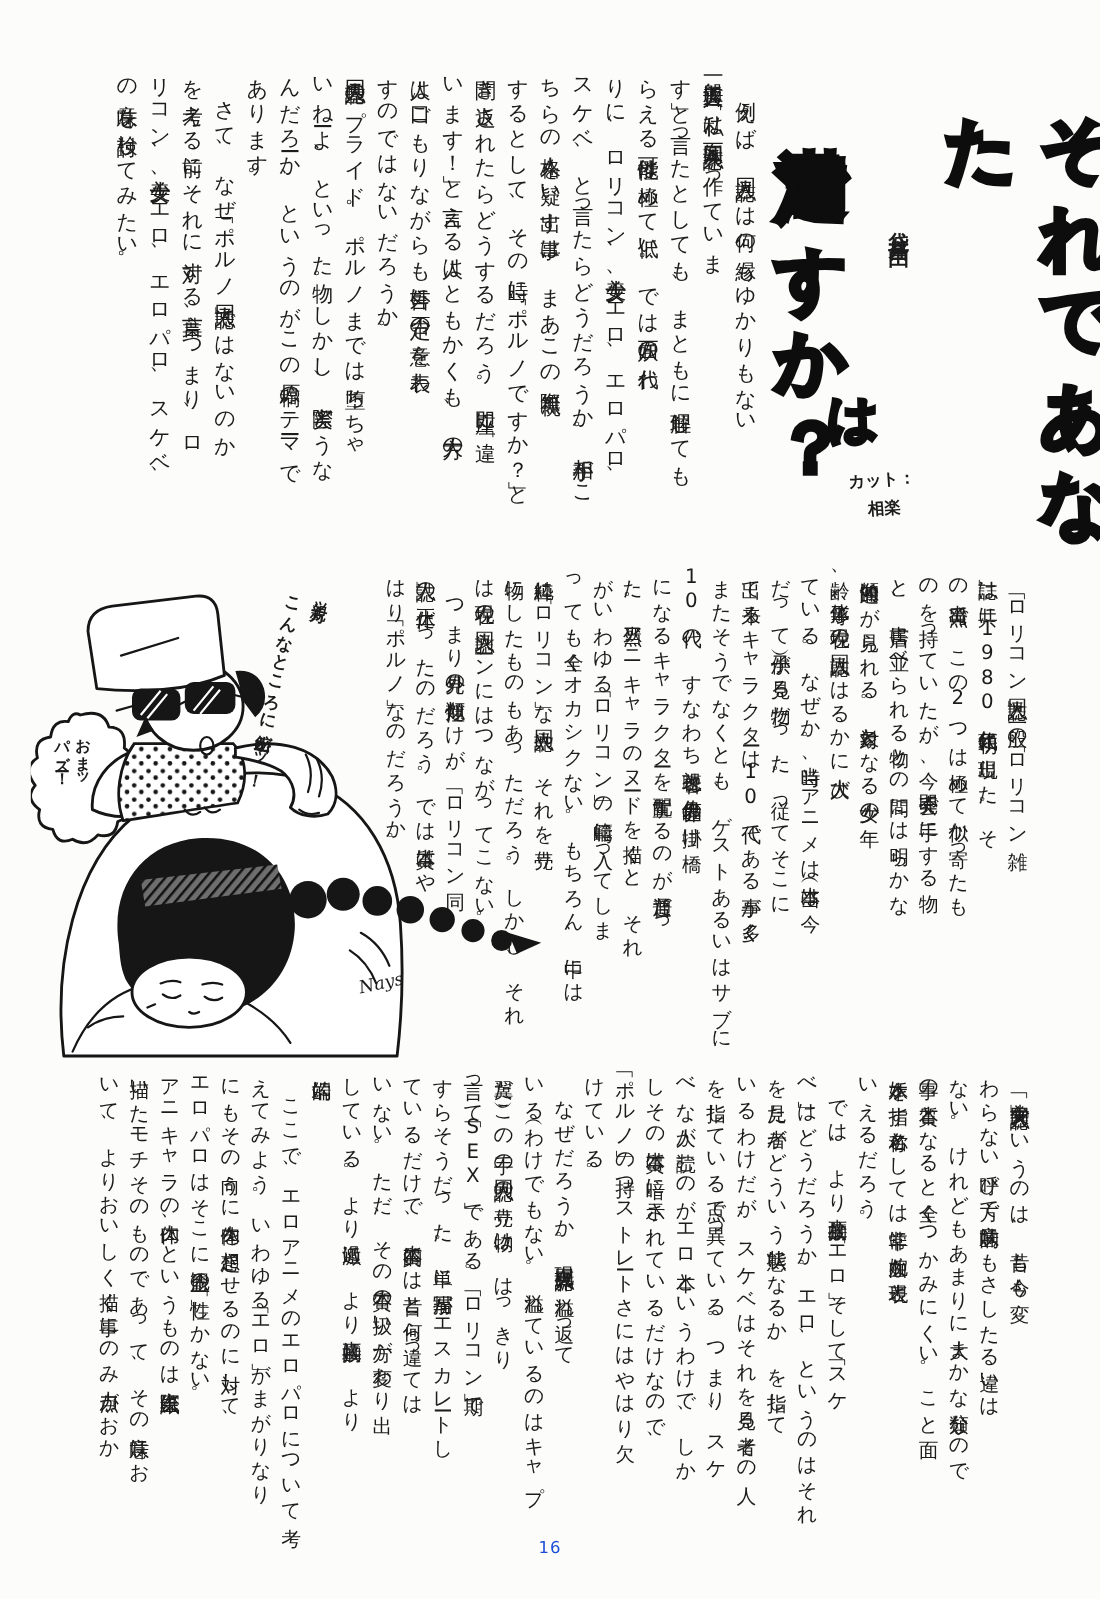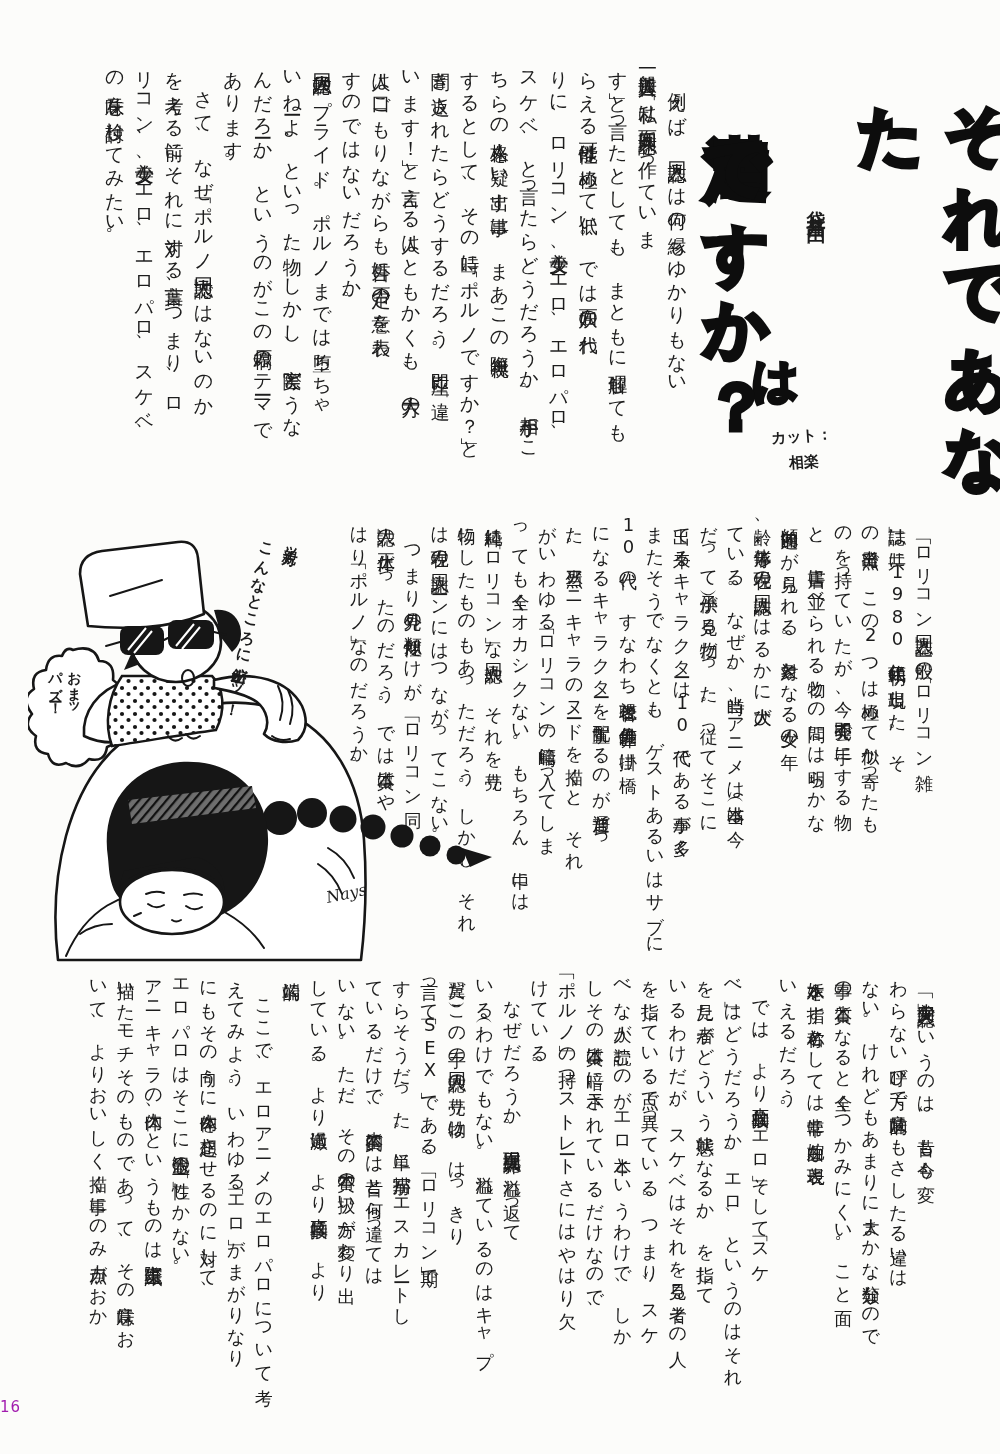--- a/index.html
+++ b/index.html
@@ -29,22 +29,22 @@
   .illustration{position:absolute;left:28px;top:528px;width:470px;height:438px;margin:0;}
   .ln{stroke:#161616;stroke-width:2.6;stroke-linecap:round;stroke-linejoin:round;}
   .ln2{stroke:#161616;stroke-width:2;stroke-linecap:round;fill:none;}
   .shout{position:absolute;left:228px;top:12px;height:250px;writing-mode:vertical-rl;text-orientation:upright;
          transform:rotate(12deg);transform-origin:top right;font-size:15px;line-height:25px;
          letter-spacing:1px;font-weight:700;}
   .bubble-text{position:absolute;left:18px;top:134px;height:92px;writing-mode:vertical-rl;
                text-orientation:upright;font-size:14px;line-height:19px;font-weight:700;}
   .signature{position:absolute;left:298px;top:356px;font-size:16px;font-style:italic;
              transform:rotate(-12deg);font-family:"DejaVu Serif",serif;}
-  .page-number{position:absolute;left:0;right:0;bottom:38px;text-align:left;
-               font-size:15px;letter-spacing:1px;color:#a21caf;margin-top:28px;}
+  .page-number{position:absolute;left:0;right:0;bottom:38px;text-align:center;
+               font-size:15px;letter-spacing:1px;color:#1d4ed8;margin-top:28px;}
 </style>
 </head>
 <body>
 
 <div class="page">
 
   <section class="title-block">
     <div class="title-col col-right">それであなた</div>
     <div class="title-ha">は</div>
     <div class="title-col col-left">満足ですか？</div>

